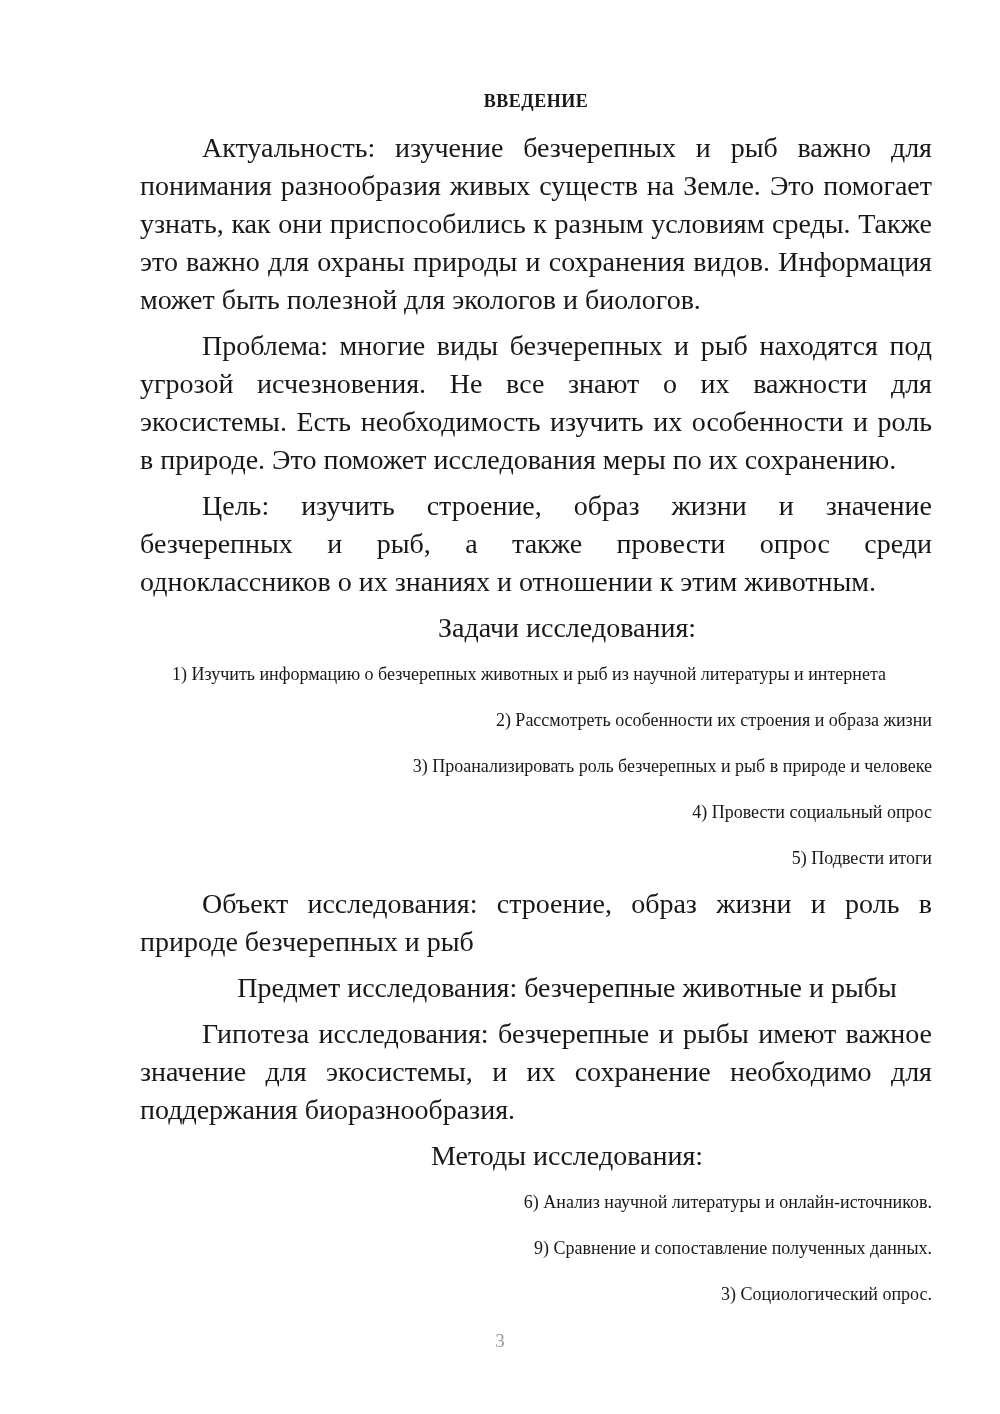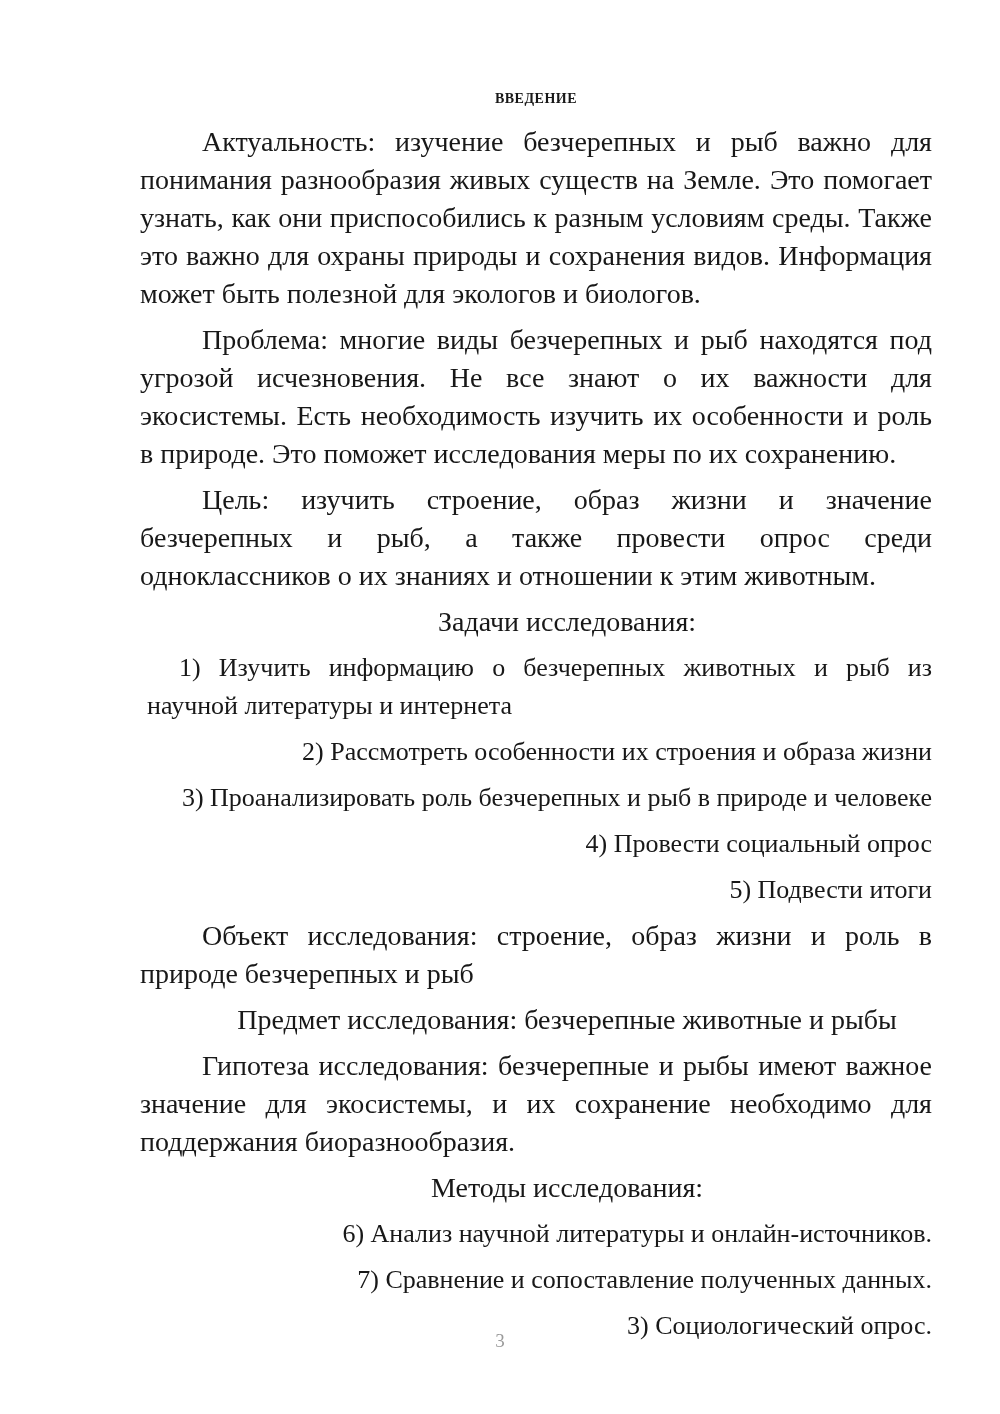--- a/index.html
+++ b/index.html
@@ -18,43 +18,43 @@
     color: #181818;
     box-sizing: border-box;
   }
   .content {
     position: absolute;
     left: 140px;
     top: 88px;
     width: 792px;
   }
   .doc-heading {
-    font-size: 14px;
+    font-size: 18px;
     font-weight: bold;
     text-align: center;
     letter-spacing: 0.5px;
     margin: 0 0 14px 0;
     line-height: 1.5;
   }
   .para {
     font-size: 28px;
     line-height: 38px;
     text-align: justify;
     text-justify: inter-word;
     text-indent: 62px;
     margin: 0 0 8px 0;
     hyphens: none;
   }
   .list-item {
-    font-size: 26px;
+    font-size: 18px;
     line-height: 38px;
     text-align: justify;
     text-justify: inter-word;
     text-indent: 32px;
-    margin: 0 0 8px 7px;
+    margin: 0 0 8px 0;
   }
   .list-item.short {
     text-align: right;
   }
   .para.short {
     text-align: center;
   }
   .page-number {
     position: absolute;
     left: 0;
@@ -96,21 +96,21 @@
     <p class="para">Объект исследования: строение, образ жизни и роль в природе безчерепных и рыб</p>
 
     <p class="para short">Предмет исследования: безчерепные животные и рыбы</p>
 
     <p class="para">Гипотеза исследования: безчерепные и рыбы имеют важное значение для экосистемы, и их сохранение необходимо для поддержания биоразнообразия.</p>
 
     <p class="para short">Методы исследования:</p>
 
     <p class="list-item short">6) Анализ научной литературы и онлайн-источников.</p>
 
-    <p class="list-item short">7) Сравнение и сопоставление полученных данных.</p>
+    <p class="list-item short">9) Сравнение и сопоставление полученных данных.</p>
 
     <p class="list-item short">3) Социологический опрос.</p>
 
   </div>
 
   <div class="page-number">3</div>
 
 </div>
 
 </body></html>

